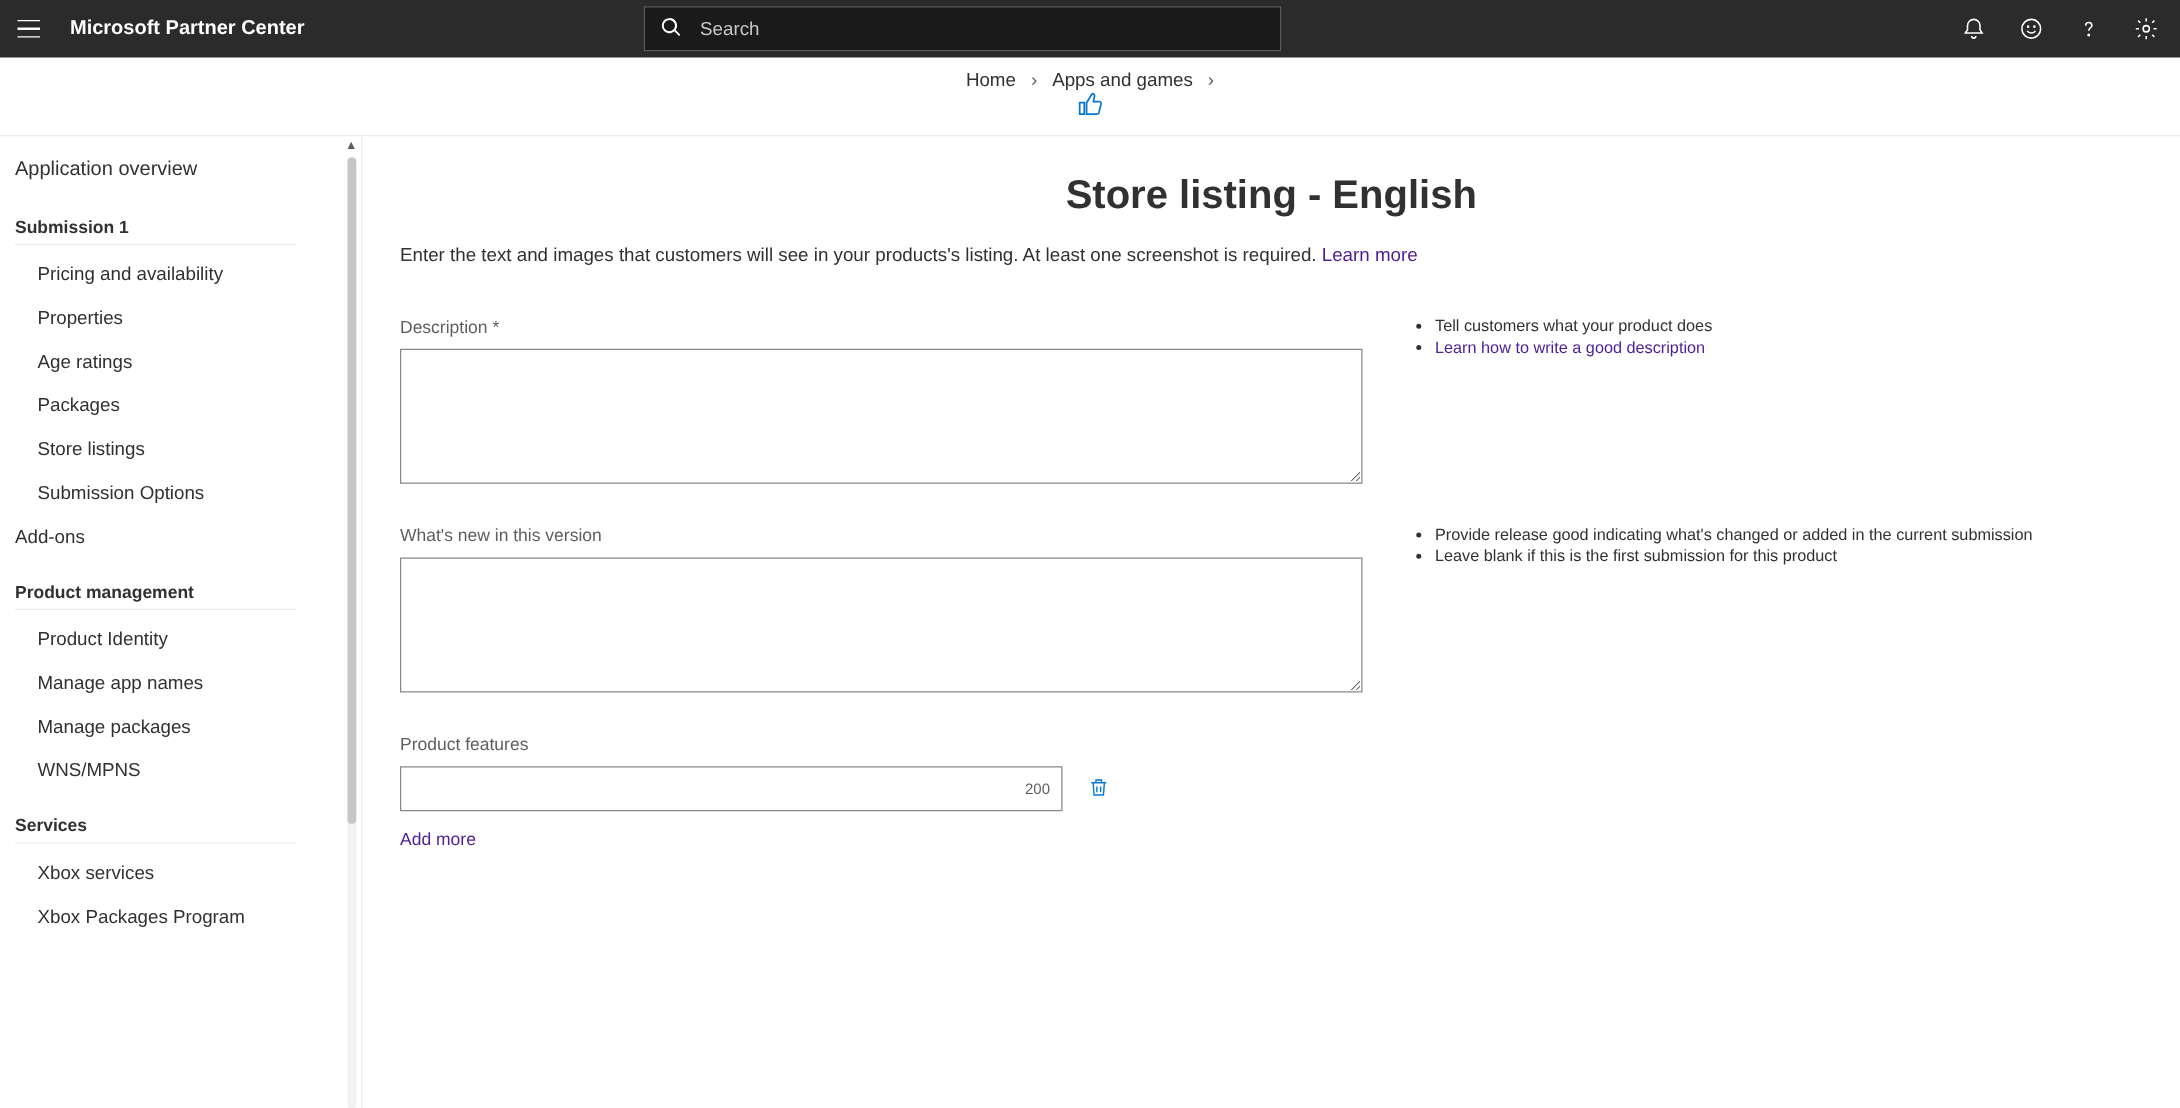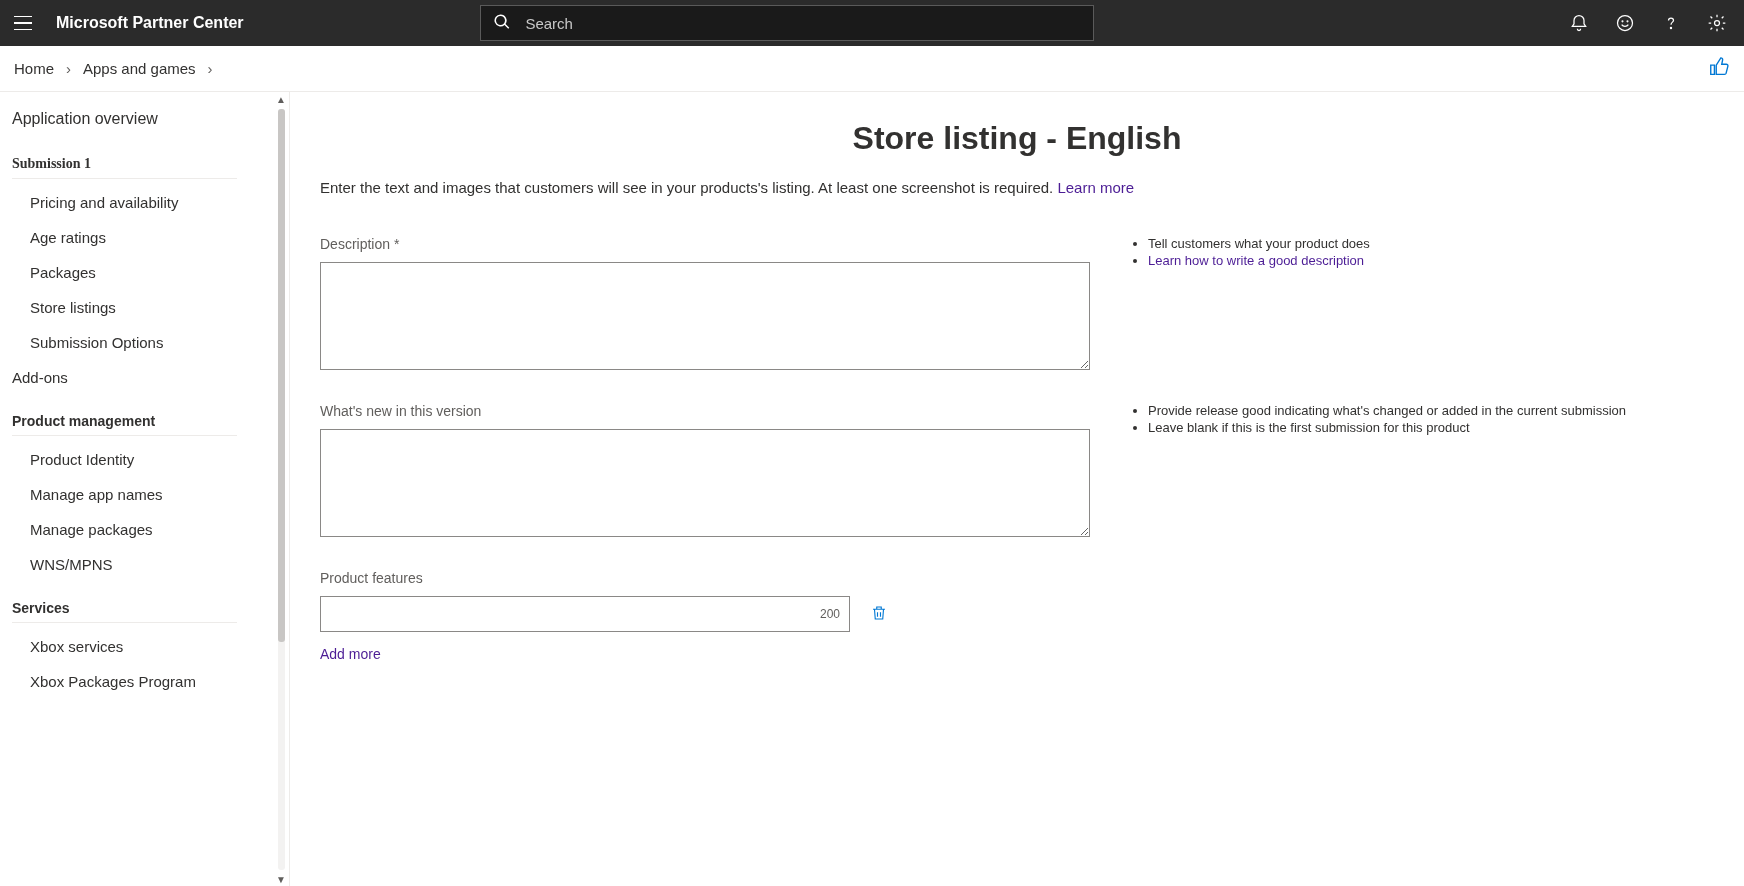--- a/index.html
+++ b/index.html
@@ -5,44 +5,44 @@
   * { box-sizing: border-box; margin: 0; padding: 0; }
   body { font-family: "Segoe UI", Arial, sans-serif; font-size: 14px; color: #323130; background: #fff; }
   a { color: #4c1d95; text-decoration: none; }
 
   
   .header { background: #2b2b2b; color: #fff; height: 46px; display: flex; align-items: center; padding: 0 10px; }
   .hamburger { width: 24px; height: 24px; display: flex; flex-direction: column; justify-content: center; gap: 5px; cursor: pointer; margin-right: 18px; margin-left: 4px; }
   .hamburger span { display: block; height: 1.5px; background: #fff; width: 18px; }
   .brand { font-size: 16px; font-weight: 600; }
   .search-wrap { margin-left: auto; margin-right: auto; }
-  .search-box { width: 614px; height: 36px; background: #1a1a1a; border: 1px solid #5a5a5a; display: flex; align-items: center; padding: 0 12px; }
+  .search-box { width: 510px; height: 36px; background: #1a1a1a; border: 1px solid #5a5a5a; display: flex; align-items: center; padding: 0 12px; }
   .search-box svg { width: 18px; height: 18px; fill: #fff; margin-right: 14px; }
   .search-input { background: transparent; border: none; color: #fff; font-size: 15px; width: 100%; outline: none; }
   .search-input::placeholder { color: #c8c8c8; }
   .header-actions { display: flex; gap: 24px; align-items: center; margin-left: auto; padding-right: 6px; }
   .header-actions .icon-btn { width: 22px; height: 22px; cursor: pointer; color: #fff; display:flex; align-items:center; justify-content:center; }
   .header-actions svg { width: 20px; height: 20px; stroke: #fff; fill: none; stroke-width: 1.5; }
   .gear svg, .help svg { fill:none; }
 
   
-  .breadcrumb-bar { display: flex; align-items: center; justify-content: space-between; padding: 10px 14px 10px 14px; border-bottom: 1px solid #edebe9; }
+  .breadcrumb-bar { display: flex; align-items: center; justify-content: space-between; padding: 10px 14px 10px 14px; border-bottom: 1px solid #edebe9; flex-direction: column; }
   .breadcrumb { display: flex; align-items: center; gap: 12px; font-size: 15px; }
   .breadcrumb .crumb { color: #323130; cursor: pointer; }
   .breadcrumb .chev { color: #605e5c; }
   .thumbs-up svg { stroke: #0078d4; fill: none; stroke-width: 1.5; }
 
   
   .layout { display: flex; height: calc(100vh - 46px - 45px); }
 
   
   .sidebar-wrap { width: 290px; position: relative; border-right: 1px solid #edebe9; display:flex; }
   .sidebar { flex:1; overflow-y: auto; padding: 12px 0 20px 12px; }
   .sidebar-overview { font-size: 16px; padding: 6px 0 18px 0; cursor: pointer; }
-  .side-group-label { font-weight: 600; font-size: 14px; padding: 10px 0 6px 0; border-bottom: 1px solid #edebe9; margin-right: 36px; margin-bottom: 6px; font-family: Liberation Serif, serif; }
+  .side-group-label { font-weight: 600; font-size: 14px; padding: 10px 0 6px 0; border-bottom: 1px solid #edebe9; margin-right: 36px; margin-bottom: 6px; }
   .side-item { font-size: 15px; padding: 9px 0 9px 18px; cursor: pointer; }
   .side-item.top { padding-left: 0; }
   .side-group-header { font-weight: 600; font-size: 14px; padding: 18px 0 6px 0; border-bottom: 1px solid #edebe9; margin-right: 36px; margin-bottom: 6px; }
   .scroll-arrows { width: 16px; display:flex; flex-direction:column; justify-content:space-between; align-items:center; padding: 2px 0; }
   .scroll-arrow { font-size: 10px; color: #605e5c; cursor: pointer; }
   .scroll-track { width: 7px; background:#f3f2f1; flex:1; margin: 4px 0; position:relative; border-radius:3px;}
   .scroll-thumb { position:absolute; top:0; width:7px; height:70%; background:#c8c6c4; border-radius:3px;}
 
   
   .main { flex: 1; overflow-y: auto; padding: 28px 30px 40px 30px; }
@@ -134,20 +134,21 @@
 </div>
 
 <div class="layout">
 
   <div class="sidebar-wrap">
     <div class="sidebar">
       <div class="sidebar-overview">Application overview</div>
 
       <div class="side-group-label">Submission 1</div>
       <div class="side-item">Pricing and availability</div>
+      <div class="side-item">Properties</div>
       <div class="side-item">Age ratings</div>
       <div class="side-item">Packages</div>
       <div class="side-item">Store listings</div>
       <div class="side-item">Submission Options</div>
       <div class="side-item top">Add-ons</div>
 
       <div class="side-group-header">Product management</div>
       <div class="side-item">Product Identity</div>
       <div class="side-item">Manage app names</div>
       <div class="side-item">Manage packages</div>

